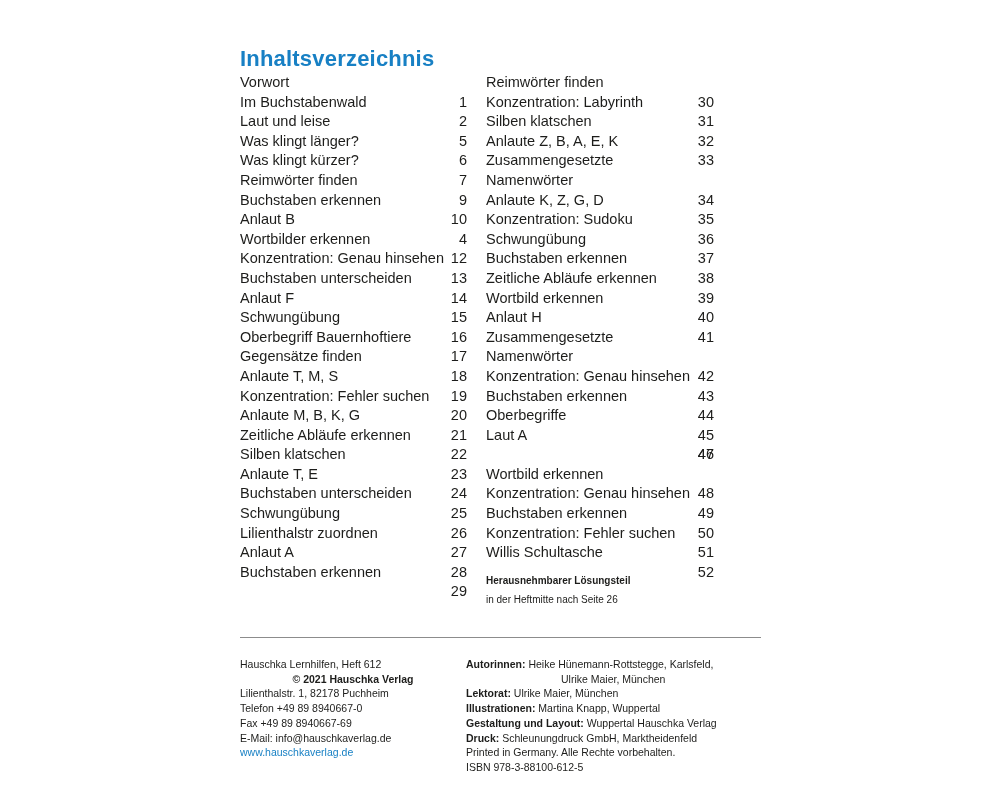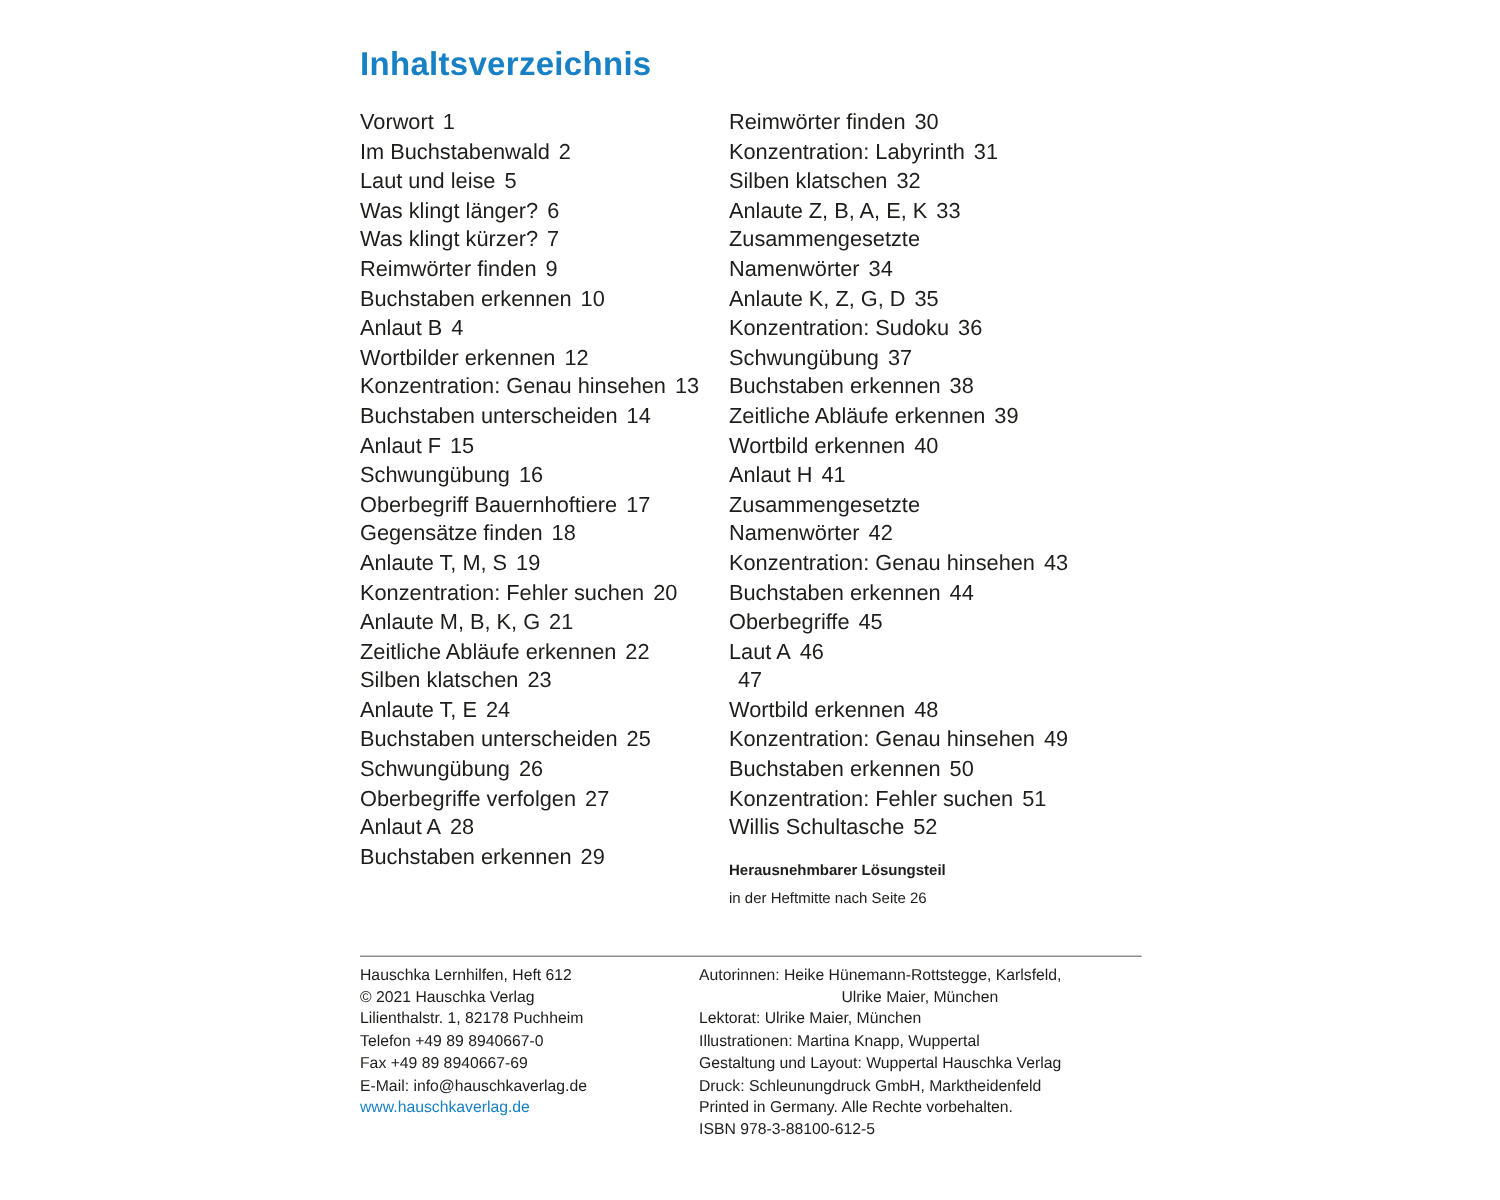--- a/index.html
+++ b/index.html
@@ -5,50 +5,51 @@
   html,body{margin:0;padding:0;background:#ffffff;}
   .page{
     position:relative;
     width:1000px;height:800px;
     background:#ffffff;
     font-family:"Liberation Sans", sans-serif;
     color:#1d1d1b;
     overflow:hidden;
   }
   .title{
-    position:absolute;left:240px;top:30px;margin:0;
+    position:absolute;left:240px;top:46px;margin:0;
     font-size:22px;font-weight:bold;letter-spacing:0.2px;
     color:#1880c4;
   }
   .toc{
     position:absolute;left:240px;top:73px;width:474px;
     display:flex;
   }
   .toc-col-left{width:227px;}
   .toc-col-right{width:228px;margin-left:19px;}
   .toc-row{
-    display:flex;justify-content:flex-start;
+    display:flex;justify-content:space-between;
     height:19.6px;line-height:19.6px;
     font-size:14.5px;
+    flex-direction:column;
   }
   .toc-label{white-space:nowrap;}
   .toc-page{text-align:right;padding-left:6px;}
   .toc-note{margin-top:8px;font-size:10px;line-height:19.6px;}
   .note-bold{font-weight:bold;}
   .footer{
     position:absolute;left:240px;top:637px;width:521px;
     border-top:1px solid #8c8c8c;
-    padding-top:5px;
+    padding-top:19px;
     display:flex;
     font-size:10.5px;line-height:14.7px;
   }
   .footer-left{width:226px;}
   .footer-right{flex:1;}
   .f-row{white-space:nowrap;}
-  .f-bold{font-weight:normal;}
+  .f-bold{font-weight:bold;text-align:center;}
   .f-indent{padding-left:95px;}
   .f-link{color:#1880c4;}
 </style>
 </head>
 <body>
 
 <div class="page">
 
   <h1 class="title">Inhaltsverzeichnis</h1>
 
@@ -140,21 +141,21 @@
         </div>
         <div class="toc-row">
           <span class="toc-label">Buchstaben unterscheiden</span>
           <span class="toc-page">25</span>
         </div>
         <div class="toc-row">
           <span class="toc-label">Schwungübung</span>
           <span class="toc-page">26</span>
         </div>
         <div class="toc-row">
-          <span class="toc-label">Oberbegriffe verfolgen</span>
+          <span class="toc-label">Lilienthalstr zuordnen</span>
           <span class="toc-page">27</span>
         </div>
         <div class="toc-row">
           <span class="toc-label">Anlaut A</span>
           <span class="toc-page">28</span>
         </div>
         <div class="toc-row">
           <span class="toc-label">Buchstaben erkennen</span>
           <span class="toc-page">29</span>
         </div>

